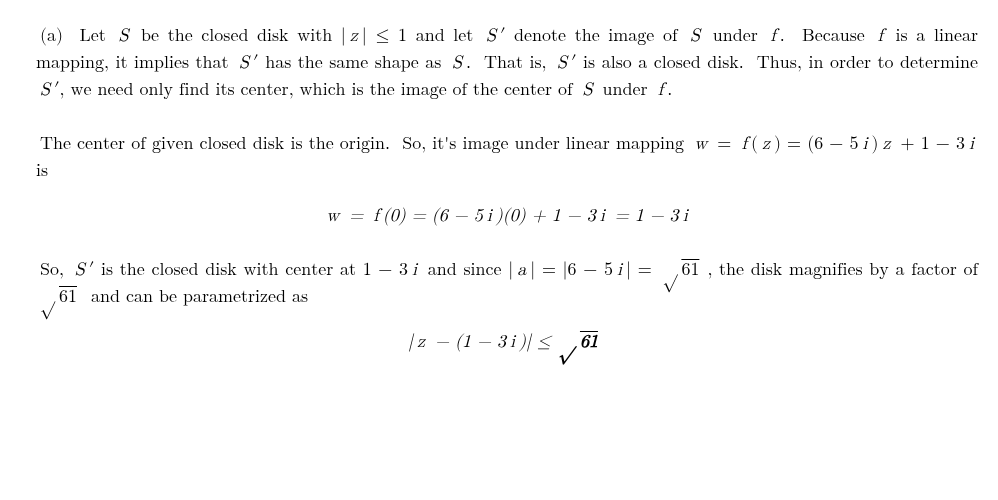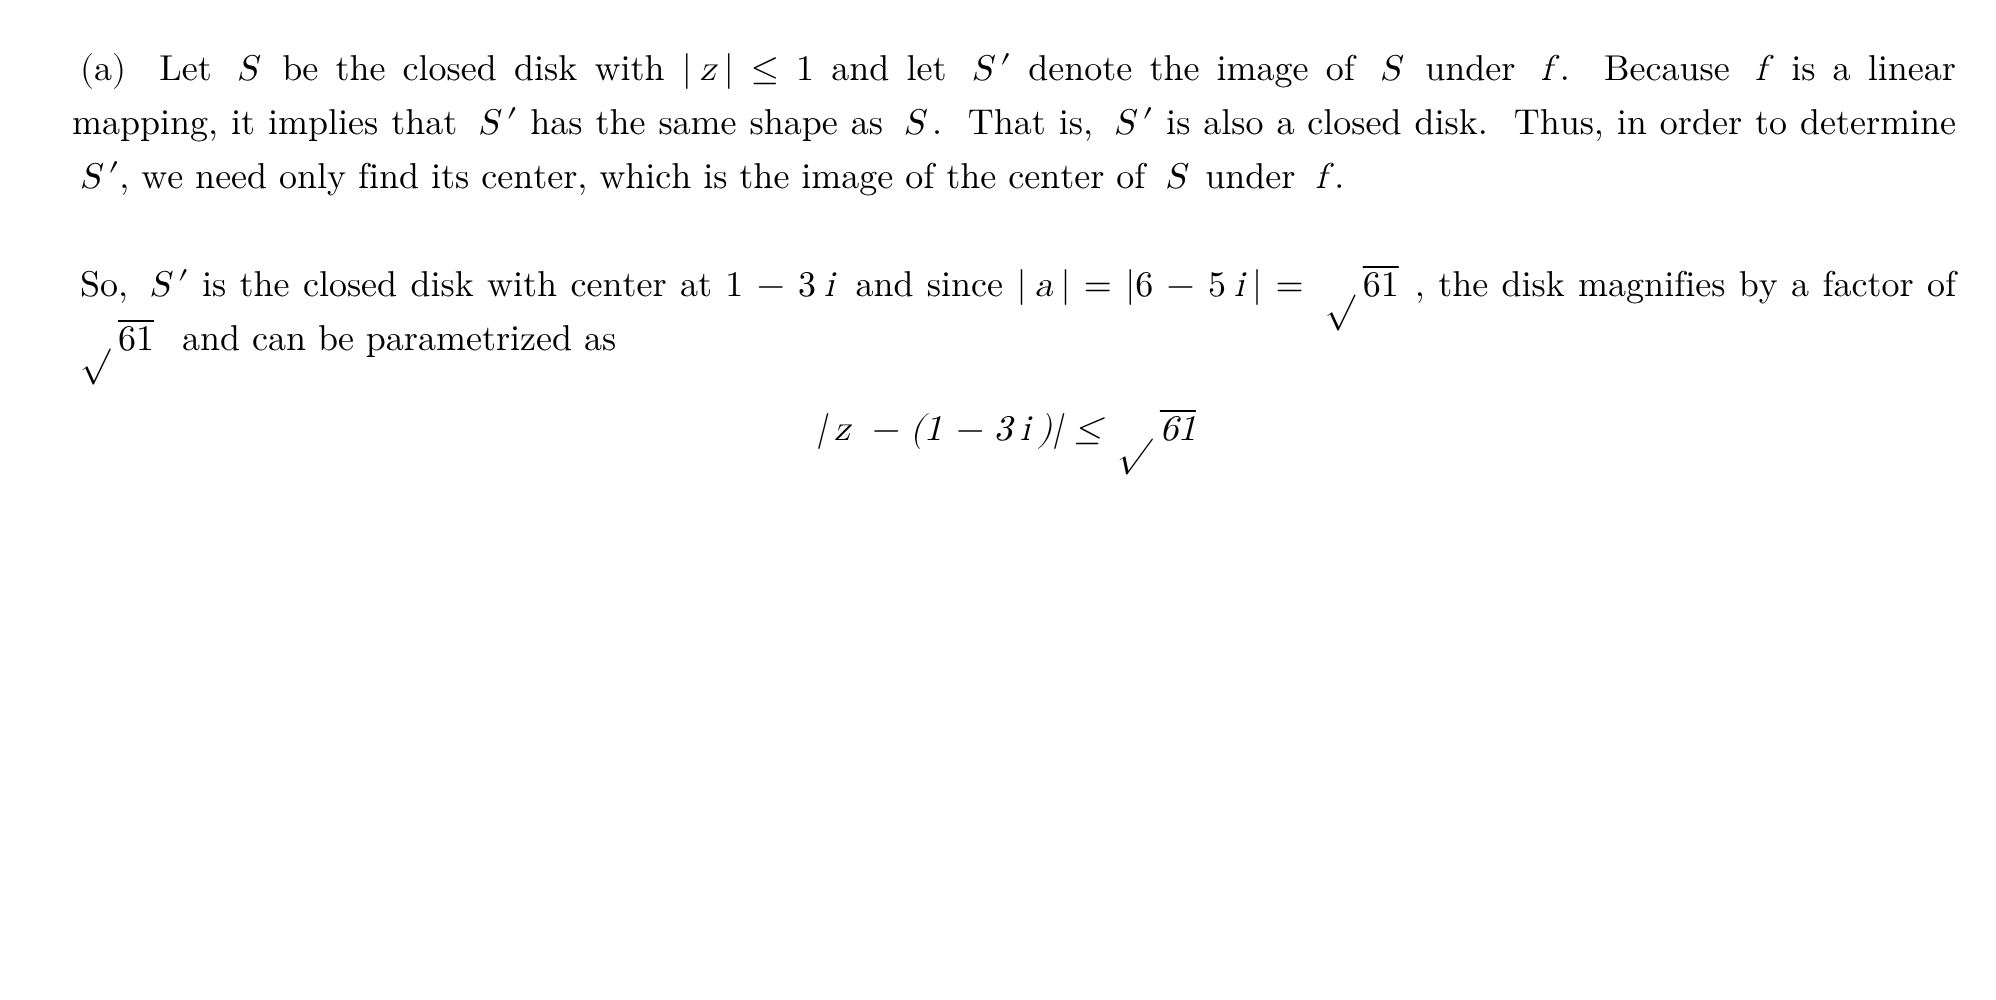--- a/index.html
+++ b/index.html
@@ -45,23 +45,29 @@
   </style>
 </head>
 <body>
 
 <div class="math-content">
 
   <div class="paragraph block-spacing">
     <span style="font-style:normal;">(a)&nbsp;</span><span>Let <span class="math-italic">S</span> be the closed disk with |<span class="math-italic">z</span>| ≤ 1 and let <span class="math-italic">S</span>′ denote the image of <span class="math-italic">S</span> under <span class="math-italic">f</span>.&nbsp; Because <span class="math-italic">f</span> is a linear mapping, it implies that <span class="math-italic">S</span>′ has the same shape as <span class="math-italic">S</span>.&nbsp; That is, <span class="math-italic">S</span>′ is also a closed disk.&nbsp; Thus, in order to determine <span class="math-italic">S</span>′, we need only find its center, which is the image of the center of <span class="math-italic">S</span> under <span class="math-italic">f</span>.</span>
   </div>
 
+  <div class="paragraph">
+    <span>The center of given closed disk is the origin.&nbsp; So, it's image under linear mapping <span class="math-italic">w</span> = <span class="math-italic">f</span>(<span class="math-italic">z</span>) = (6 − 5<span class="math-italic">i</span>)<span class="math-italic">z</span> + 1 − 3<span class="math-italic">i</span> is</span>
+  </div>
 
+  <div class="equation-block block-spacing">
+    <span><span class="math-italic">w</span> = <span class="math-italic">f</span>(0) = (6 − 5<span class="math-italic">i</span>)(0) + 1 − 3<span class="math-italic">i</span> = 1 − 3<span class="math-italic">i</span></span>
+  </div>
 
   <div class="paragraph">
     <span>So, <span class="math-italic">S</span>′ is the closed disk with center at 1 − 3<span class="math-italic">i</span> and since |<span class="math-italic">a</span>| = |6 − 5<span class="math-italic">i</span>| = <span style="white-space:nowrap;">√<span style="text-decoration:overline;">61</span></span>, the disk magnifies by a factor of <span style="white-space:nowrap;">√<span style="text-decoration:overline;">61</span></span> and can be parametrized as</span>
   </div>
 
   <div class="equation-block">
-    <span>|<span class="math-italic">z</span> − (1 − 3<span class="math-italic">i</span>)| ≤ <span style="white-space:nowrap;">√<span style="text-decoration:overline;">61</span></span></span>
+    <span>|<span class="math-italic">z</span> − (1 − 3<span class="math-italic">i</span>)| ≤ <span style="white-space:nowrap;font-weight:bold;">√<span style="text-decoration:overline;">61</span></span></span>
   </div>
 
 </div>
 
 </body></html>

